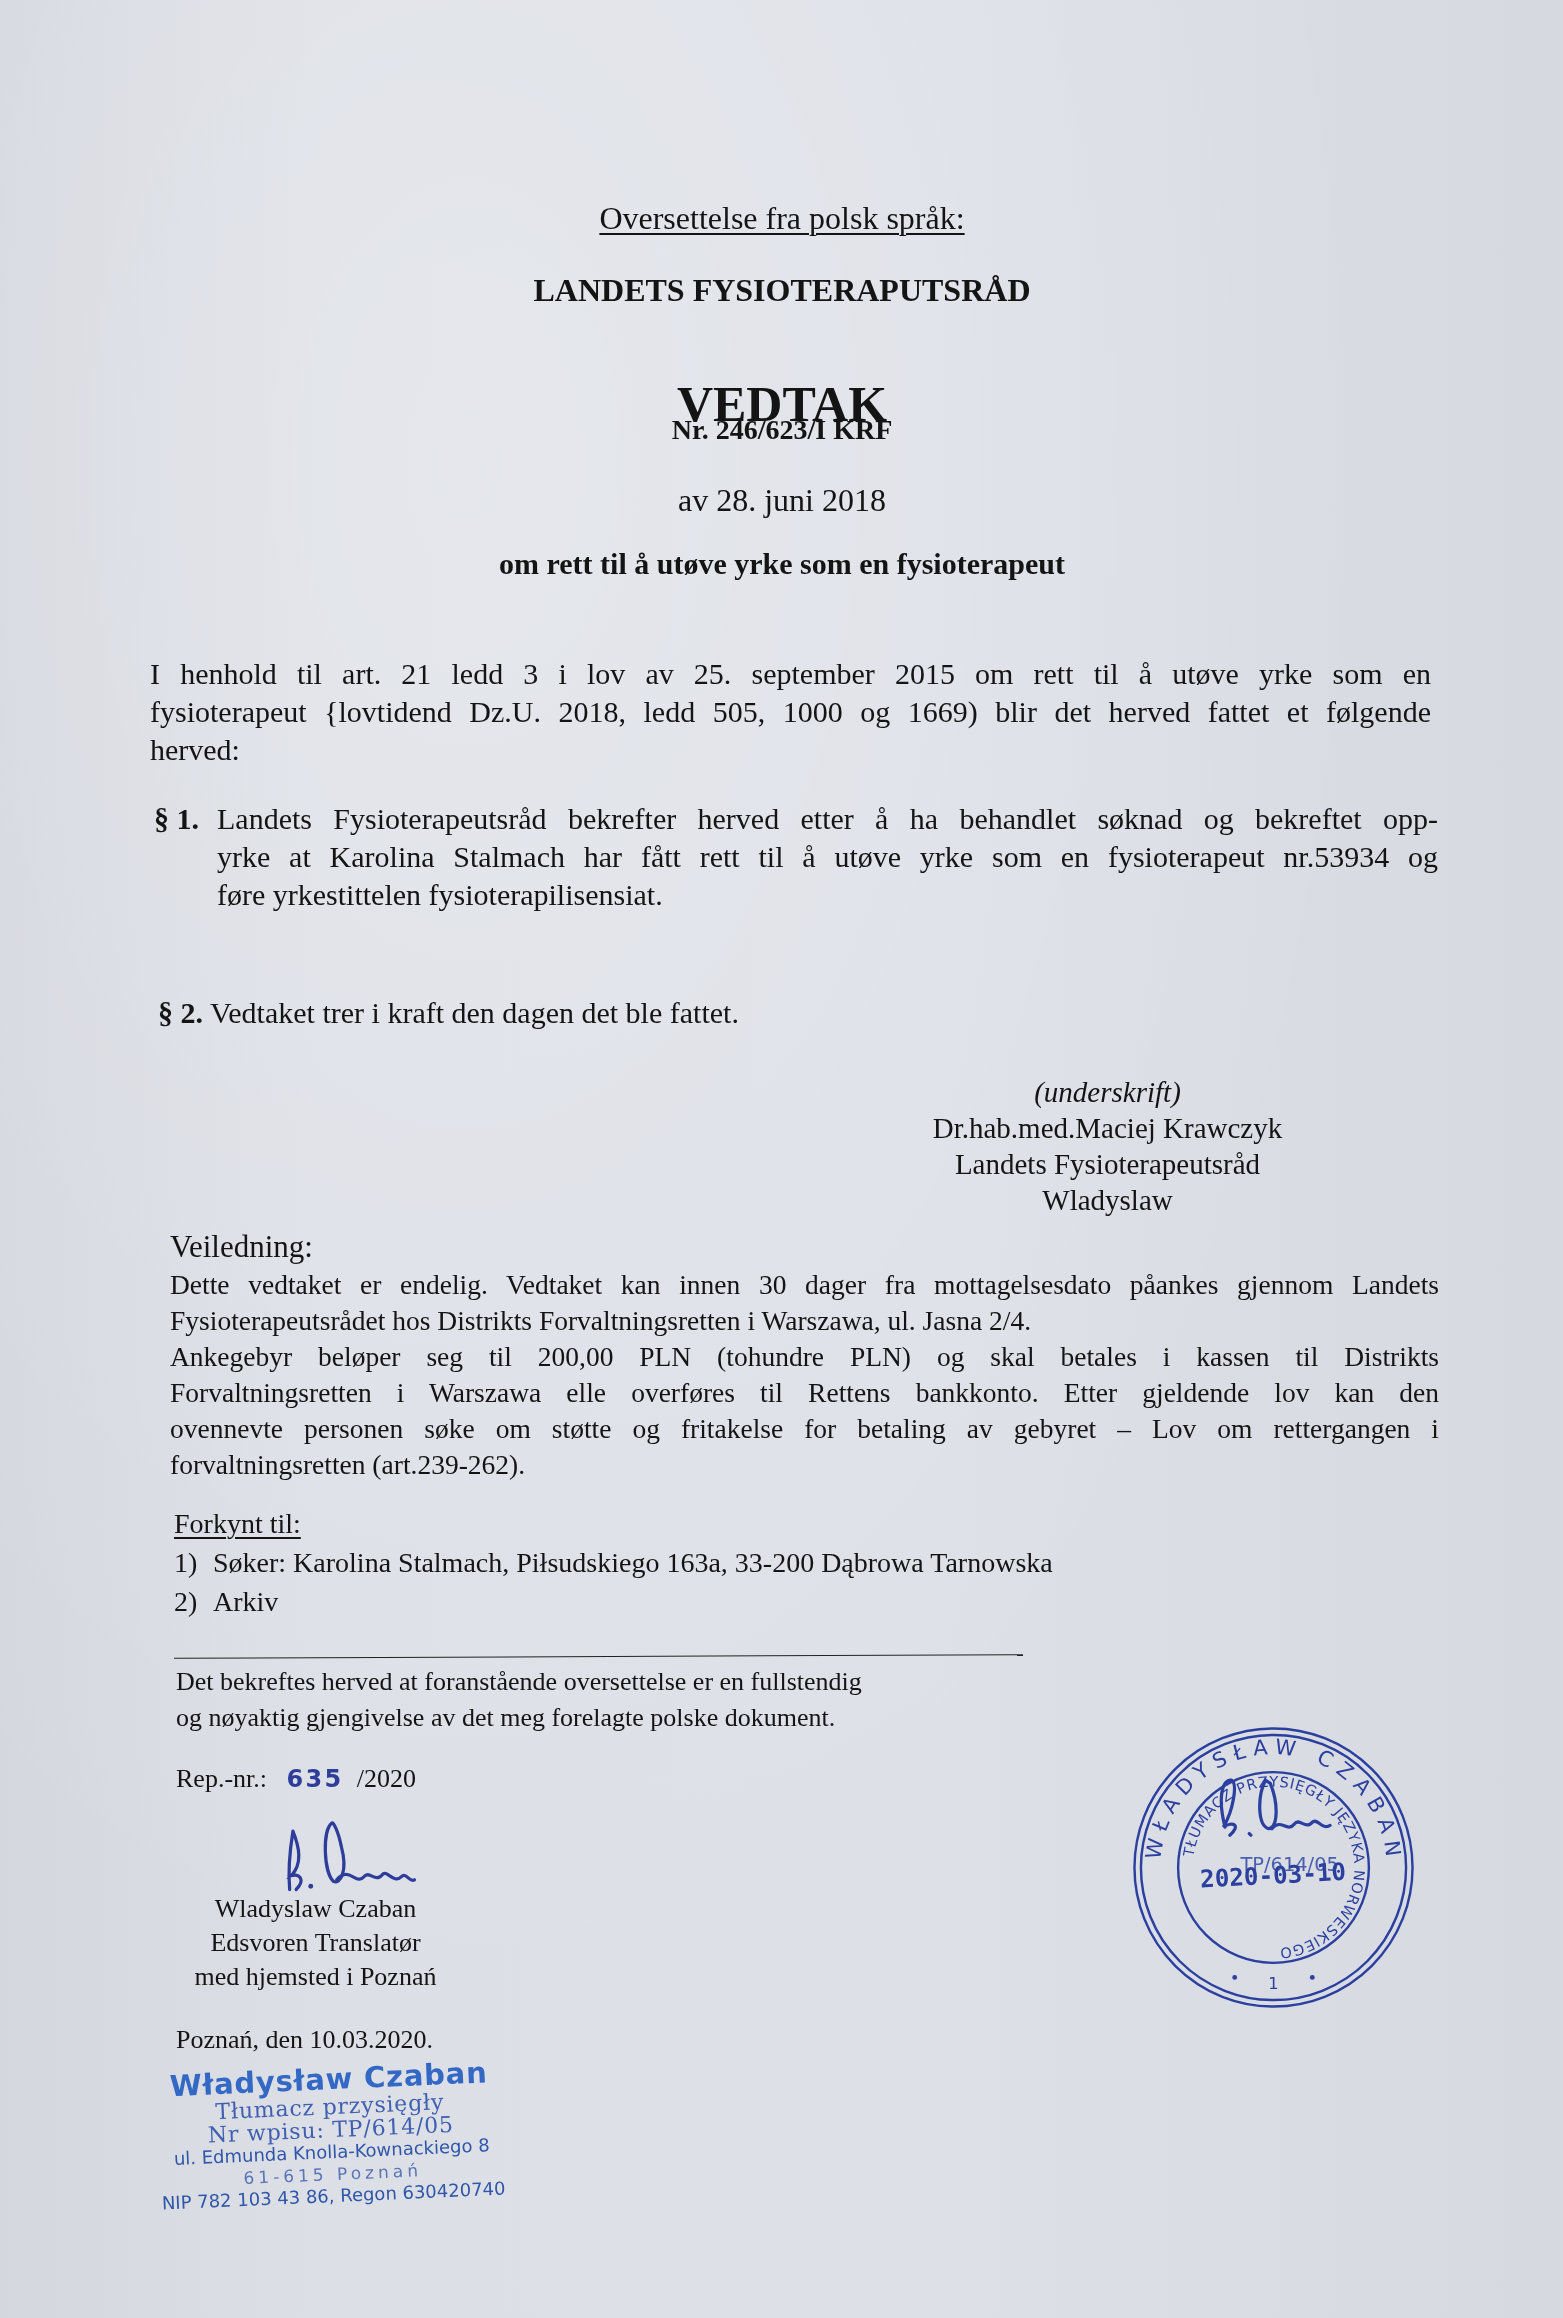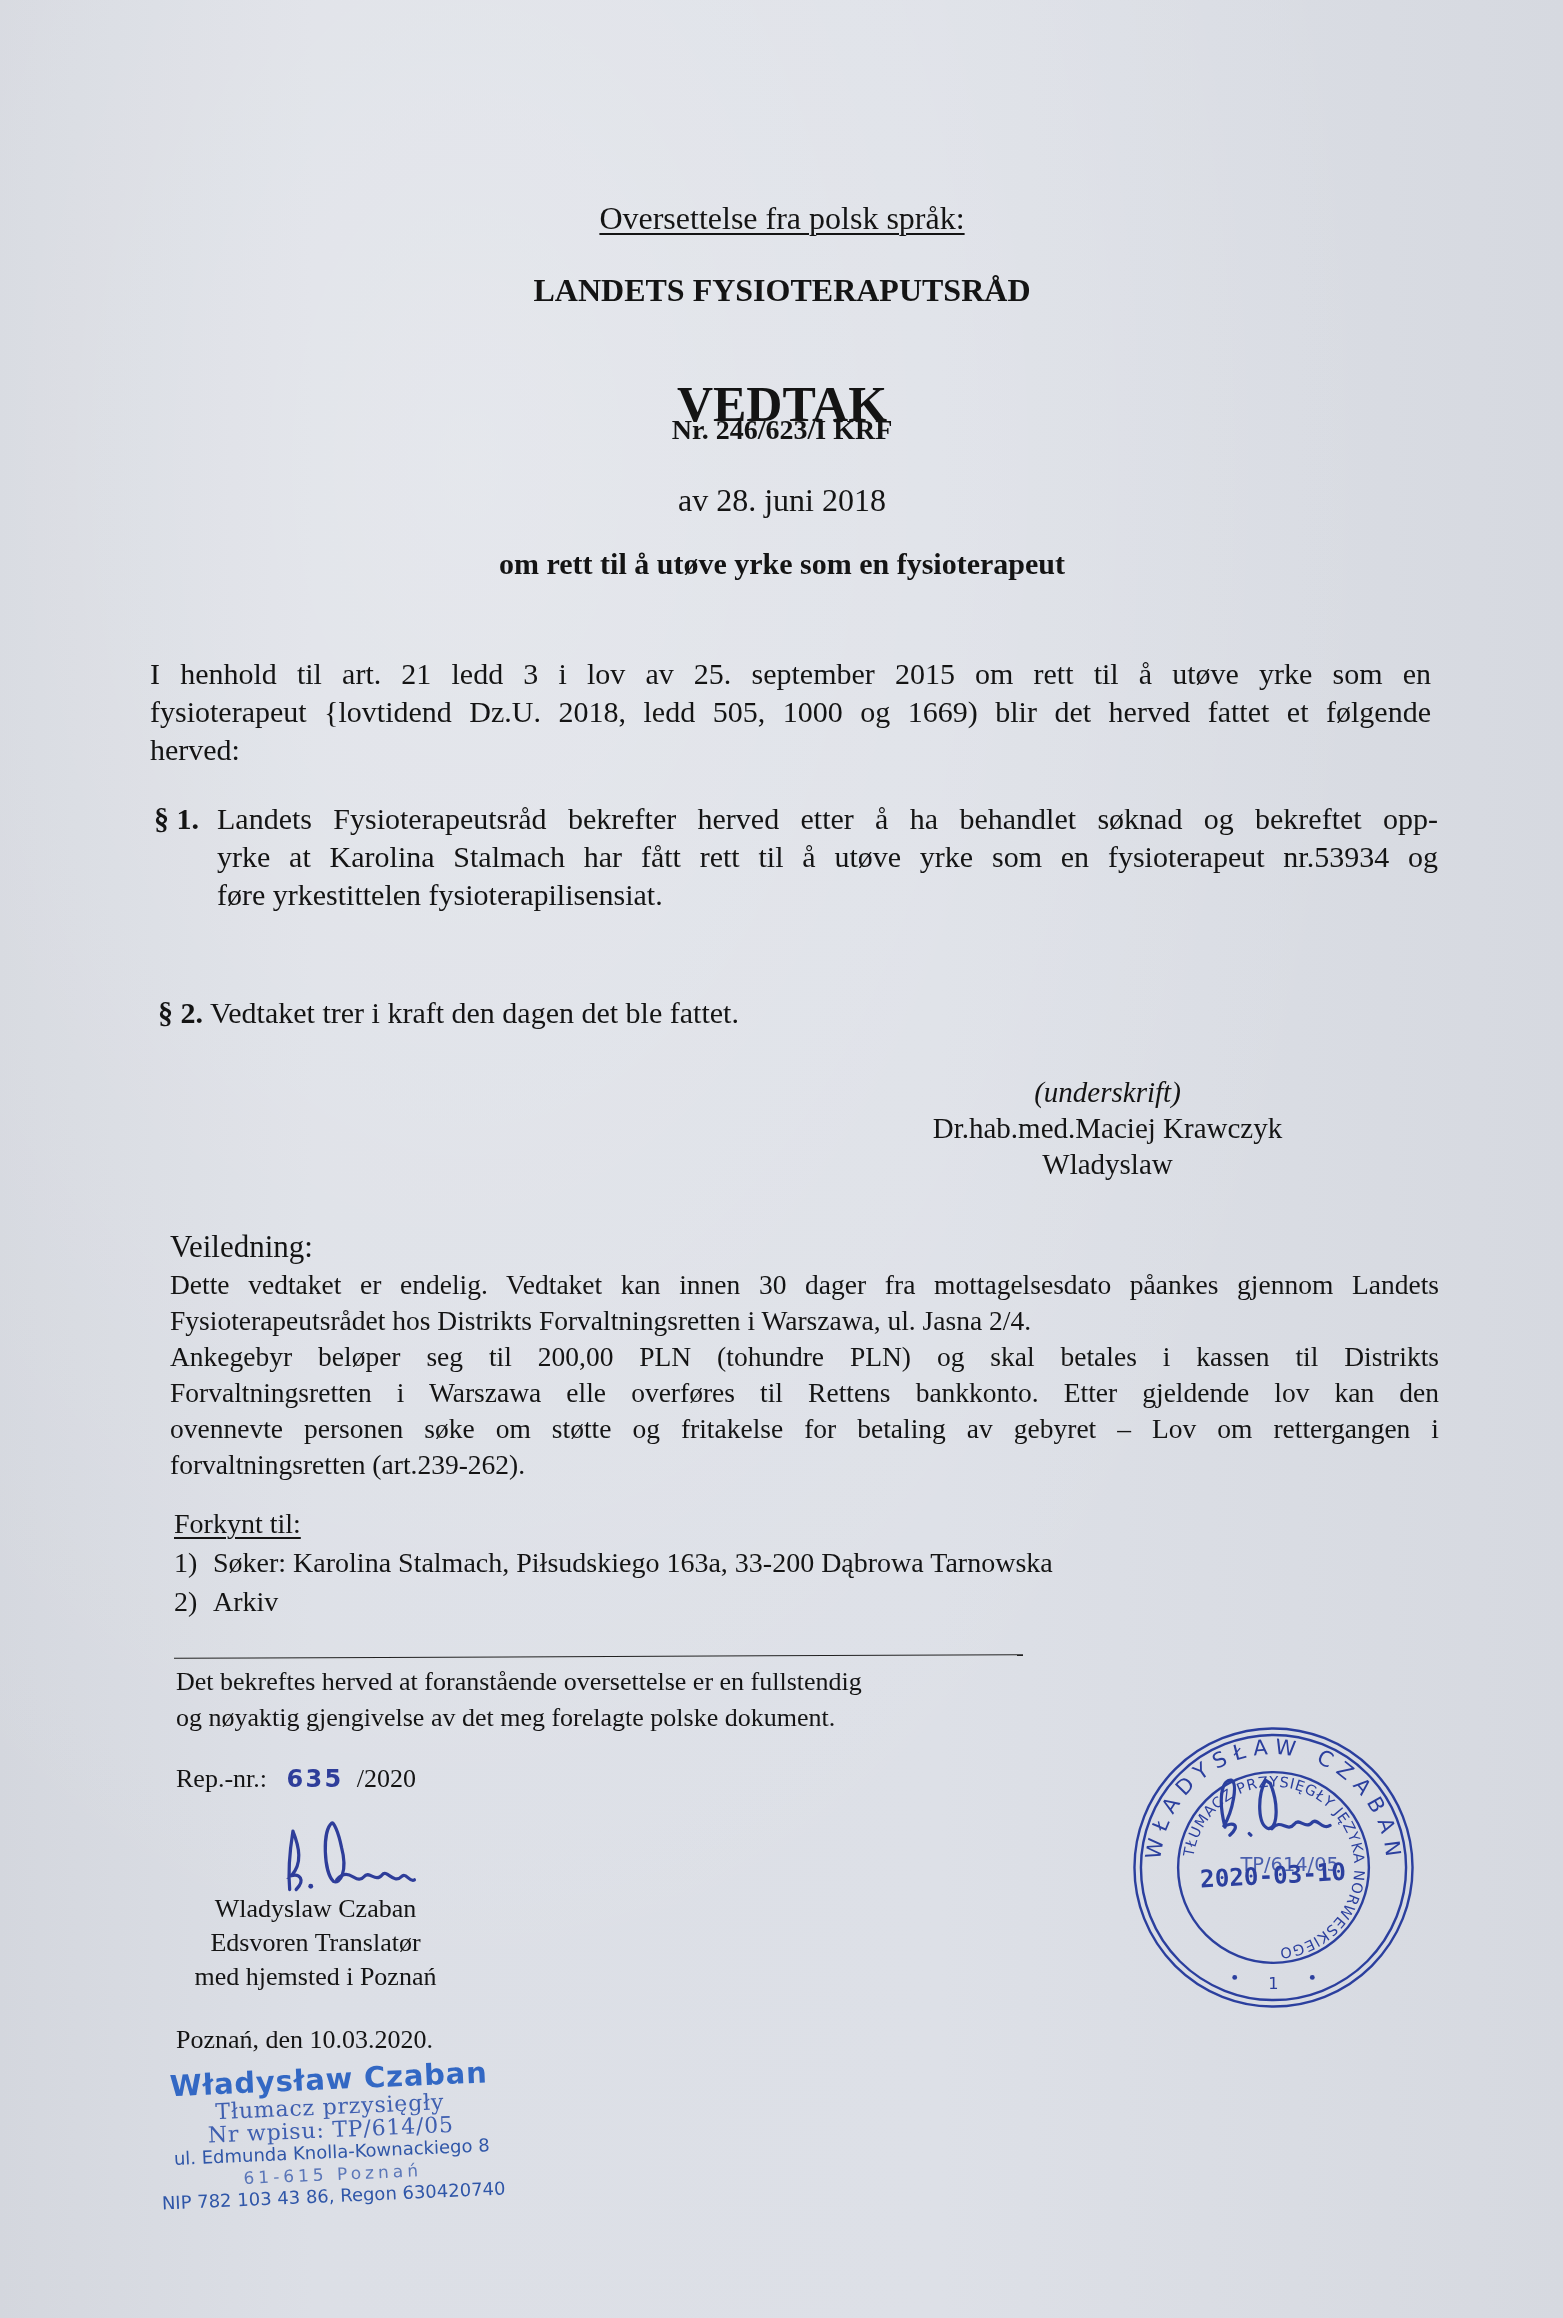--- a/index.html
+++ b/index.html
@@ -97,20 +97,21 @@
 </div>
 
 <div id="sec2" class="abs">
   <span class="num">§ 2.</span>
   <span>Vedtaket trer i kraft den dagen det ble fattet.</span>
 </div>
 
 <div id="sig-block" class="abs center">
   <div class="it">(underskrift)</div>
   <div>Dr.hab.med.Maciej Krawczyk</div>
+  <div>Landets Fysioterapeutsråd</div>
   <div>Wladyslaw</div>
 </div>
 
 <div id="guidance" class="para">
   <div class="head">Veiledning:</div>
   <span class="jline">Dette vedtaket er endelig. Vedtaket kan innen 30 dager fra mottagelsesdato påankes gjennom Landets</span>
   <span class="lline">Fysioterapeutsrådet hos Distrikts Forvaltningsretten i Warszawa, ul. Jasna 2/4.</span>
   <span class="jline">Ankegebyr beløper seg til 200,00 PLN (tohundre PLN) og skal betales i kassen til Distrikts</span>
   <span class="jline">Forvaltningsretten i Warszawa elle overføres til Rettens bankkonto. Etter gjeldende lov kan den</span>
   <span class="jline">ovennevte personen søke om støtte og fritakelse for betaling av gebyret – Lov om rettergangen i</span>

